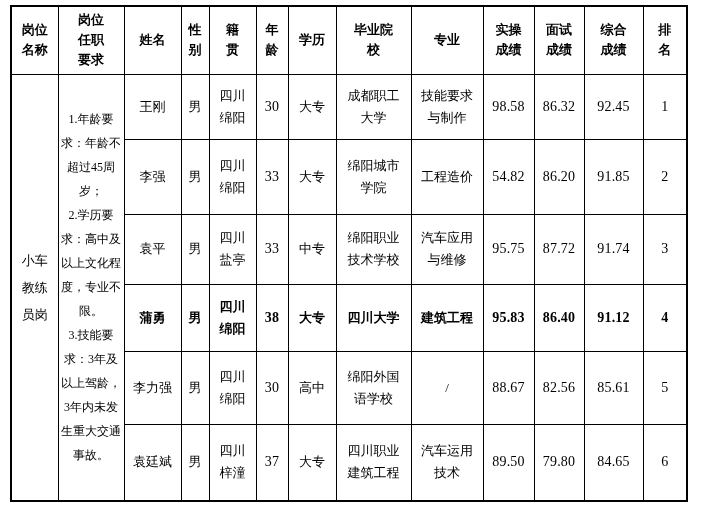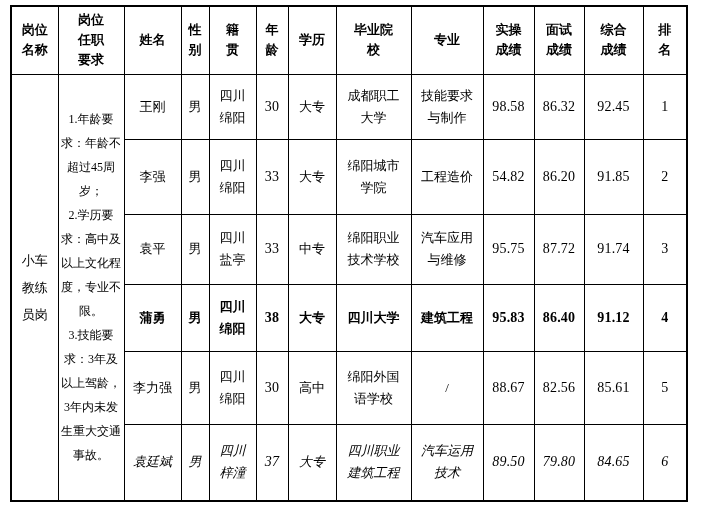--- a/index.html
+++ b/index.html
@@ -57,21 +57,21 @@
     font-size: 12px;
     line-height: 24px;
     word-break: break-all;
   }
   tr.hrow  { height: 68px; }
   tr.r1 { height: 65px; }
   tr.r2 { height: 75px; }
   tr.r3 { height: 70px; }
   tr.r4 { height: 67px; font-weight: bold; }
   tr.r5 { height: 73px; }
-  tr.r6 { height: 77px; font-style: italic; }
+  tr.r6 { height: 77px; }
 </style>
 </head>
 <body>
 
 <div class="page">
   <table class="results">
     <colgroup>
       <col style="width:47px">
         <col style="width:66px">
         <col style="width:57px">

